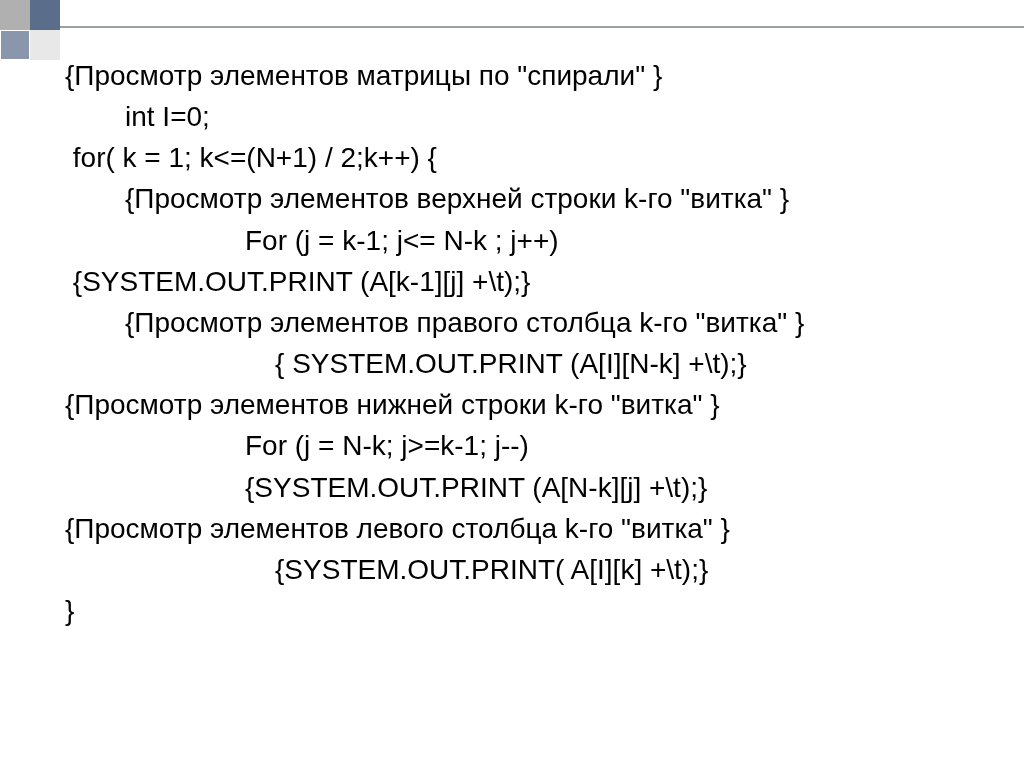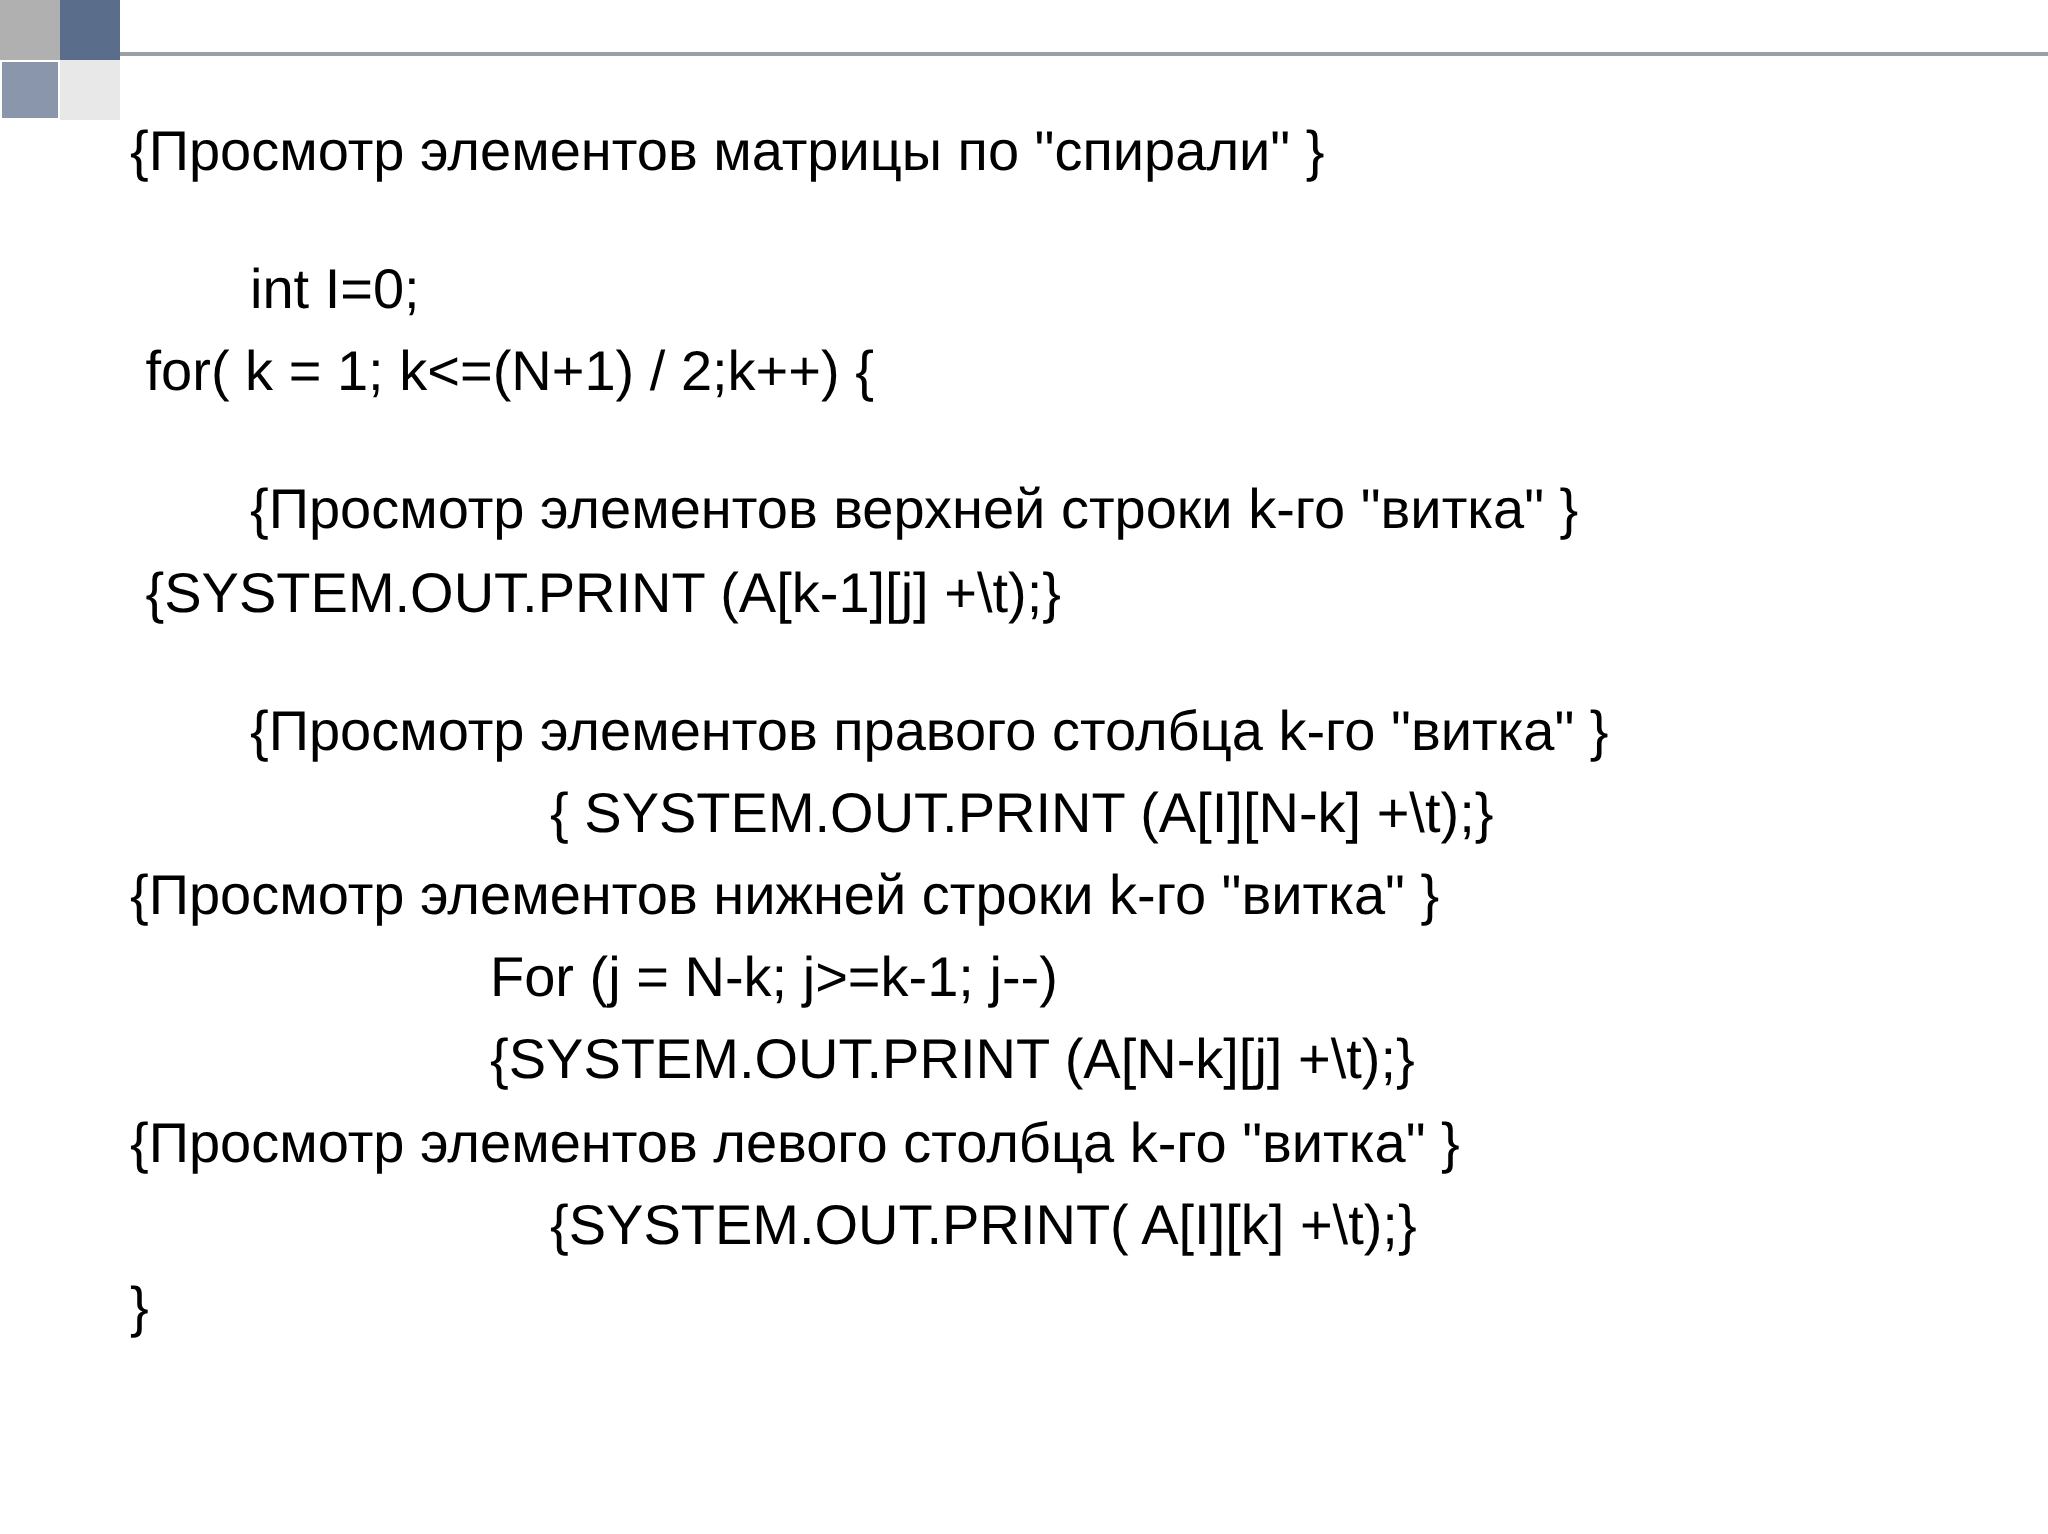--- a/index.html
+++ b/index.html
@@ -38,40 +38,41 @@
     position: absolute;
     top: 55px;
     left: 65px;
     right: 40px;
     font-size: 28px;
     color: #000;
     line-height: 1.47;
   }
   .content p { white-space: pre; }
   .b { font-weight: normal; }
-  .ind1 { padding-left: 60px; margin-top: 28px; }
+  .ind1 { padding-left: 60px; }
   .ind2 { padding-left: 180px; }
   .ind3 { padding-left: 210px; }
 </style>
 </head>
 <body>
 
 <div class="corner-decor">
   <div class="sq sq1"></div>
   <div class="sq sq2"></div>
   <div class="sq sq3"></div>
   <div class="sq sq4"></div>
 </div>
 <div class="top-line"></div>
 
 <div class="content">
   <p>{Просмотр элементов матрицы по "спирали" }</p>
   <p class="ind1">int І=0;</p>
   <p><span class="b"> for(</span><span> k = 1; k&lt;=</span><span>(N+1) </span><span class="b">/</span><span> 2;k++) </span><span class="b">{</span></p>
   <p class="ind1">{Просмотр элементов верхней строки k-го "витка" }</p>
+  <p class="ind2"><span class="b">For</span><span> (j = k-1; </span><span class="b">j&lt;=</span><span> N-k ; j++)</span></p>
   <p> {SYSTEM.OUT.PRINT (A[k-1][j] +\t);}</p>
   <p class="ind1">{Просмотр элементов правого столбца k-го "витка" }</p>
   <p class="ind3"><span class="b">{</span><span class="b"> SYSTEM.OUT.PRINT</span><span> (A[I][N-k] +\t);}</span></p>
   <p>{Просмотр элементов нижней строки k-го "витка" }</p>
   <p class="ind2"><span class="b">For</span><span> (j = N-k; j</span><span class="b">&gt;=</span><span>k-1; j--)</span></p>
   <p class="ind2"><span class="b">{SYSTEM.OUT.PRINT</span><span> (A[N-k][j] +\t);}</span></p>
   <p>{Просмотр элементов левого столбца k-го "витка" }</p>
   <p class="ind3">{SYSTEM.OUT.PRINT( A[I][k] +\t);}</p>
   <p>}</p>
 </div>

